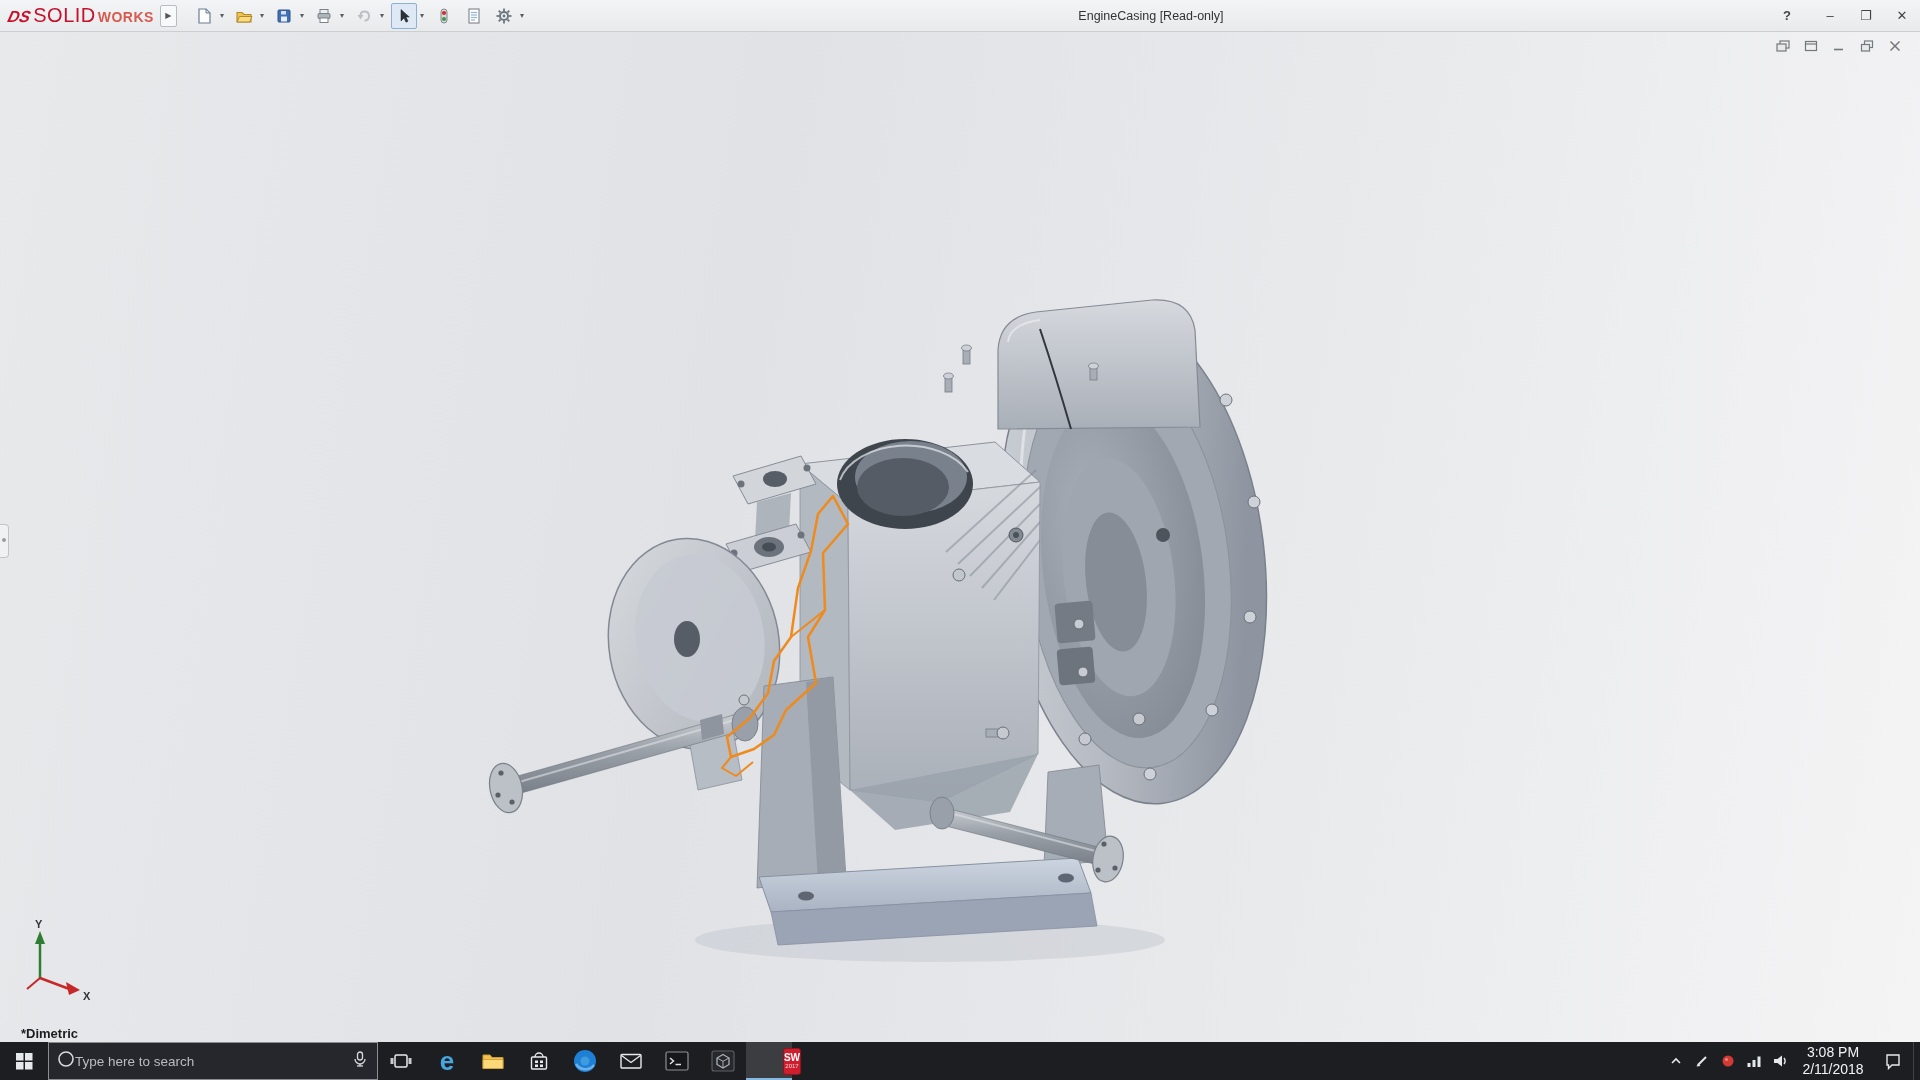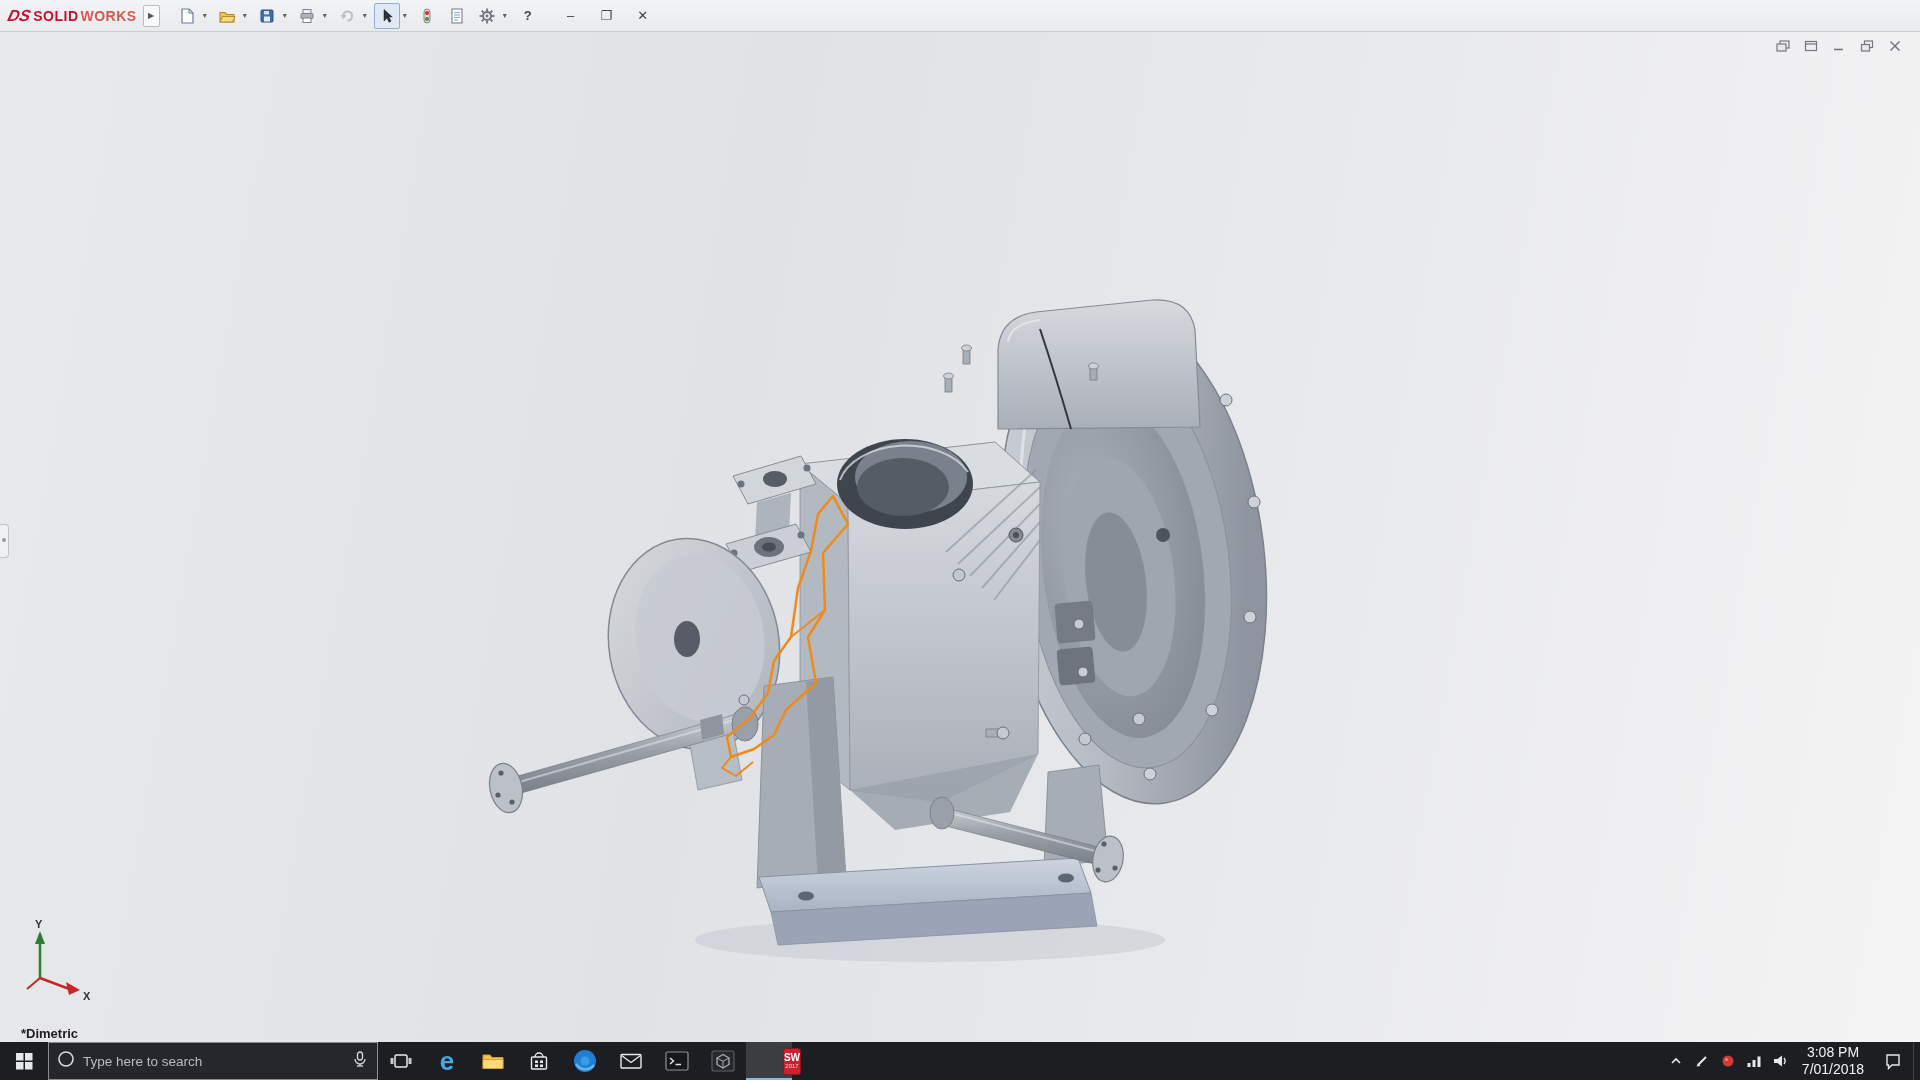--- a/index.html
+++ b/index.html
@@ -8,21 +8,21 @@
 
   
   .titlebar {
     position:absolute; top:0; left:0; right:0; height:32px;
     background:linear-gradient(180deg,#f3f4f5,#e9eaec);
     border-bottom:1px solid #cdced0;
     display:flex; align-items:center; padding:0 0 0 8px; z-index:30;
   }
   .logo { display:flex; align-items:baseline; gap:2px; margin-right:6px; white-space:nowrap; }
   .logo .ds { font-style:italic; font-weight:bold; color:#c8102e; font-size:16px; transform:skewX(-14deg); display:inline-block; margin-right:1px; }
-  .logo .solid { font-weight:bold; color:#c8102e; font-size:14px; letter-spacing:.5px; }
+  .logo .solid { font-weight:normal; color:#c8102e; font-size:20px; letter-spacing:.5px; }
   .logo .works { font-weight:bold; color:#d65a50; font-size:14px; letter-spacing:.5px; }
   .flyout-btn { width:17px; height:22px; border:1px solid #b9bcc0; background:#f8f9fa; font-size:8px; color:#555; border-radius:2px; margin-right:14px; cursor:pointer; display:flex;align-items:center;justify-content:center; }
   .qat { display:flex; align-items:center; gap:1px; }
   .tb-group { display:flex; align-items:center; margin-right:3px; }
   .tb-btn { width:26px; height:26px; border:1px solid transparent; background:transparent; display:flex; align-items:center; justify-content:center; border-radius:2px; cursor:pointer; }
   .tb-btn.active { background:#dfe9f5; border-color:#8fb0d4; }
   .caret { font-size:8px; color:#5a5e63; width:10px; text-align:center; cursor:pointer; }
   .doc-title { flex:1; text-align:center; font-size:12.5px; color:#333; white-space:nowrap; overflow:hidden; }
   .win-controls { display:flex; align-items:center; height:100%; }
   .win-controls button { width:36px; height:100%; border:none; background:transparent; font-size:13px; color:#444; cursor:pointer; }
@@ -44,21 +44,21 @@
   .triad text { font-size:11px; font-weight:bold; fill:#333; }
 
   
   .taskbar {
     position:absolute; bottom:0; left:0; right:0; height:38px;
     background:#1d1e22; display:flex; align-items:stretch; z-index:40; color:#e6e9ec;
   }
   .tb-app { width:46px; border:none; background:transparent; display:flex; align-items:center; justify-content:center; cursor:pointer; position:relative; }
   .tb-app.start { width:48px; }
   .tb-app.app-active { background:rgba(255,255,255,.14); box-shadow:inset 0 -2px 0 #86b9e2;padding-left:46px; }
-  .search-box { width:330px; background:#26272c; border:1px solid #898c91; display:flex; align-items:center; padding:12px 8px; gap:8px; }
+  .search-box { width:330px; background:#26272c; border:1px solid #898c91; display:flex; align-items:center; padding:12px 8px; }
   .search-box input { flex:1; background:transparent; border:none; outline:none; color:#cfd2d6; font-size:13.5px; font-family:"Liberation Sans", sans-serif; }
   .search-box input::placeholder { color:#b9bcc1; }
   .edge-e { font-size:26px; font-weight:bold; color:#46a6e0; line-height:1; }
   .sw-badge { width:27px; height:27px; background:#cf1f2f; border:1px solid #8e1420; border-radius:3px; display:flex; flex-direction:column; align-items:center; justify-content:center; line-height:1; }
   .sw-badge b { color:#fff; font-size:10px; font-style:normal; }
   .sw-badge i { color:#f3d3d3; font-size:6px; font-style:normal; }
   .tray { margin-left:auto; display:flex; align-items:stretch; }
   .tray-btn { border:none; background:transparent; width:26px; display:flex; align-items:center; justify-content:center; cursor:pointer; }
   .clock-btn { width:80px; border:none; background:transparent; color:#f2f3f5; font-size:14px; line-height:1.25; display:flex; flex-direction:column; align-items:center; justify-content:center; cursor:pointer; font-family:Liberation Sans, sans-serif; }
   .action-btn { width:40px; }
@@ -165,20 +165,21 @@
               <line x1="12.5" y1="12.5" x2="14.3" y2="14.3"></line>
               <line x1="14.3" y1="3.7" x2="12.5" y2="5.5"></line>
               <line x1="5.5" y1="12.5" x2="3.7" y2="14.3"></line>
             </g>
           </svg>
       </button>
         <span class="caret">▾</span>
     </div>
   </div>
 
+  <div class="doc-title">EngineCasing [Read-only]</div>
 
   <div class="win-controls">
     <button class="help">?</button>
     <button>–</button>
     <button>❐</button>
     <button>✕</button>
   </div>
 </header>
 
 <main class="viewport">
@@ -498,21 +499,21 @@
         </svg>
     </button>
     <button class="tray-btn">
       <svg width="17" height="16">
           <polygon points="2,6 5.5,6 10,2.5 10,13.5 5.5,10 2,10" fill="#e6e9ec"></polygon>
           <path d="M12,5 a5,5 0 0 1 0,6" stroke="#e6e9ec" stroke-width="1.4" fill="none"></path>
         </svg>
     </button>
     <button class="clock-btn">
       <span>3:08 PM</span>
-      <span>7/01/2018</span>
+      <span>2/11/2018</span>
     </button>
     <button class="tray-btn action-btn">
       <svg width="18" height="18">
           <path d="M3,3 h12 v10 h-7 l-3.5,3.5 v-3.5 h-1.5 z" fill="none" stroke="#e6e9ec" stroke-width="1.4"></path>
         </svg>
     </button>
     <div class="show-desktop"></div>
   </div>
 </footer>
 

